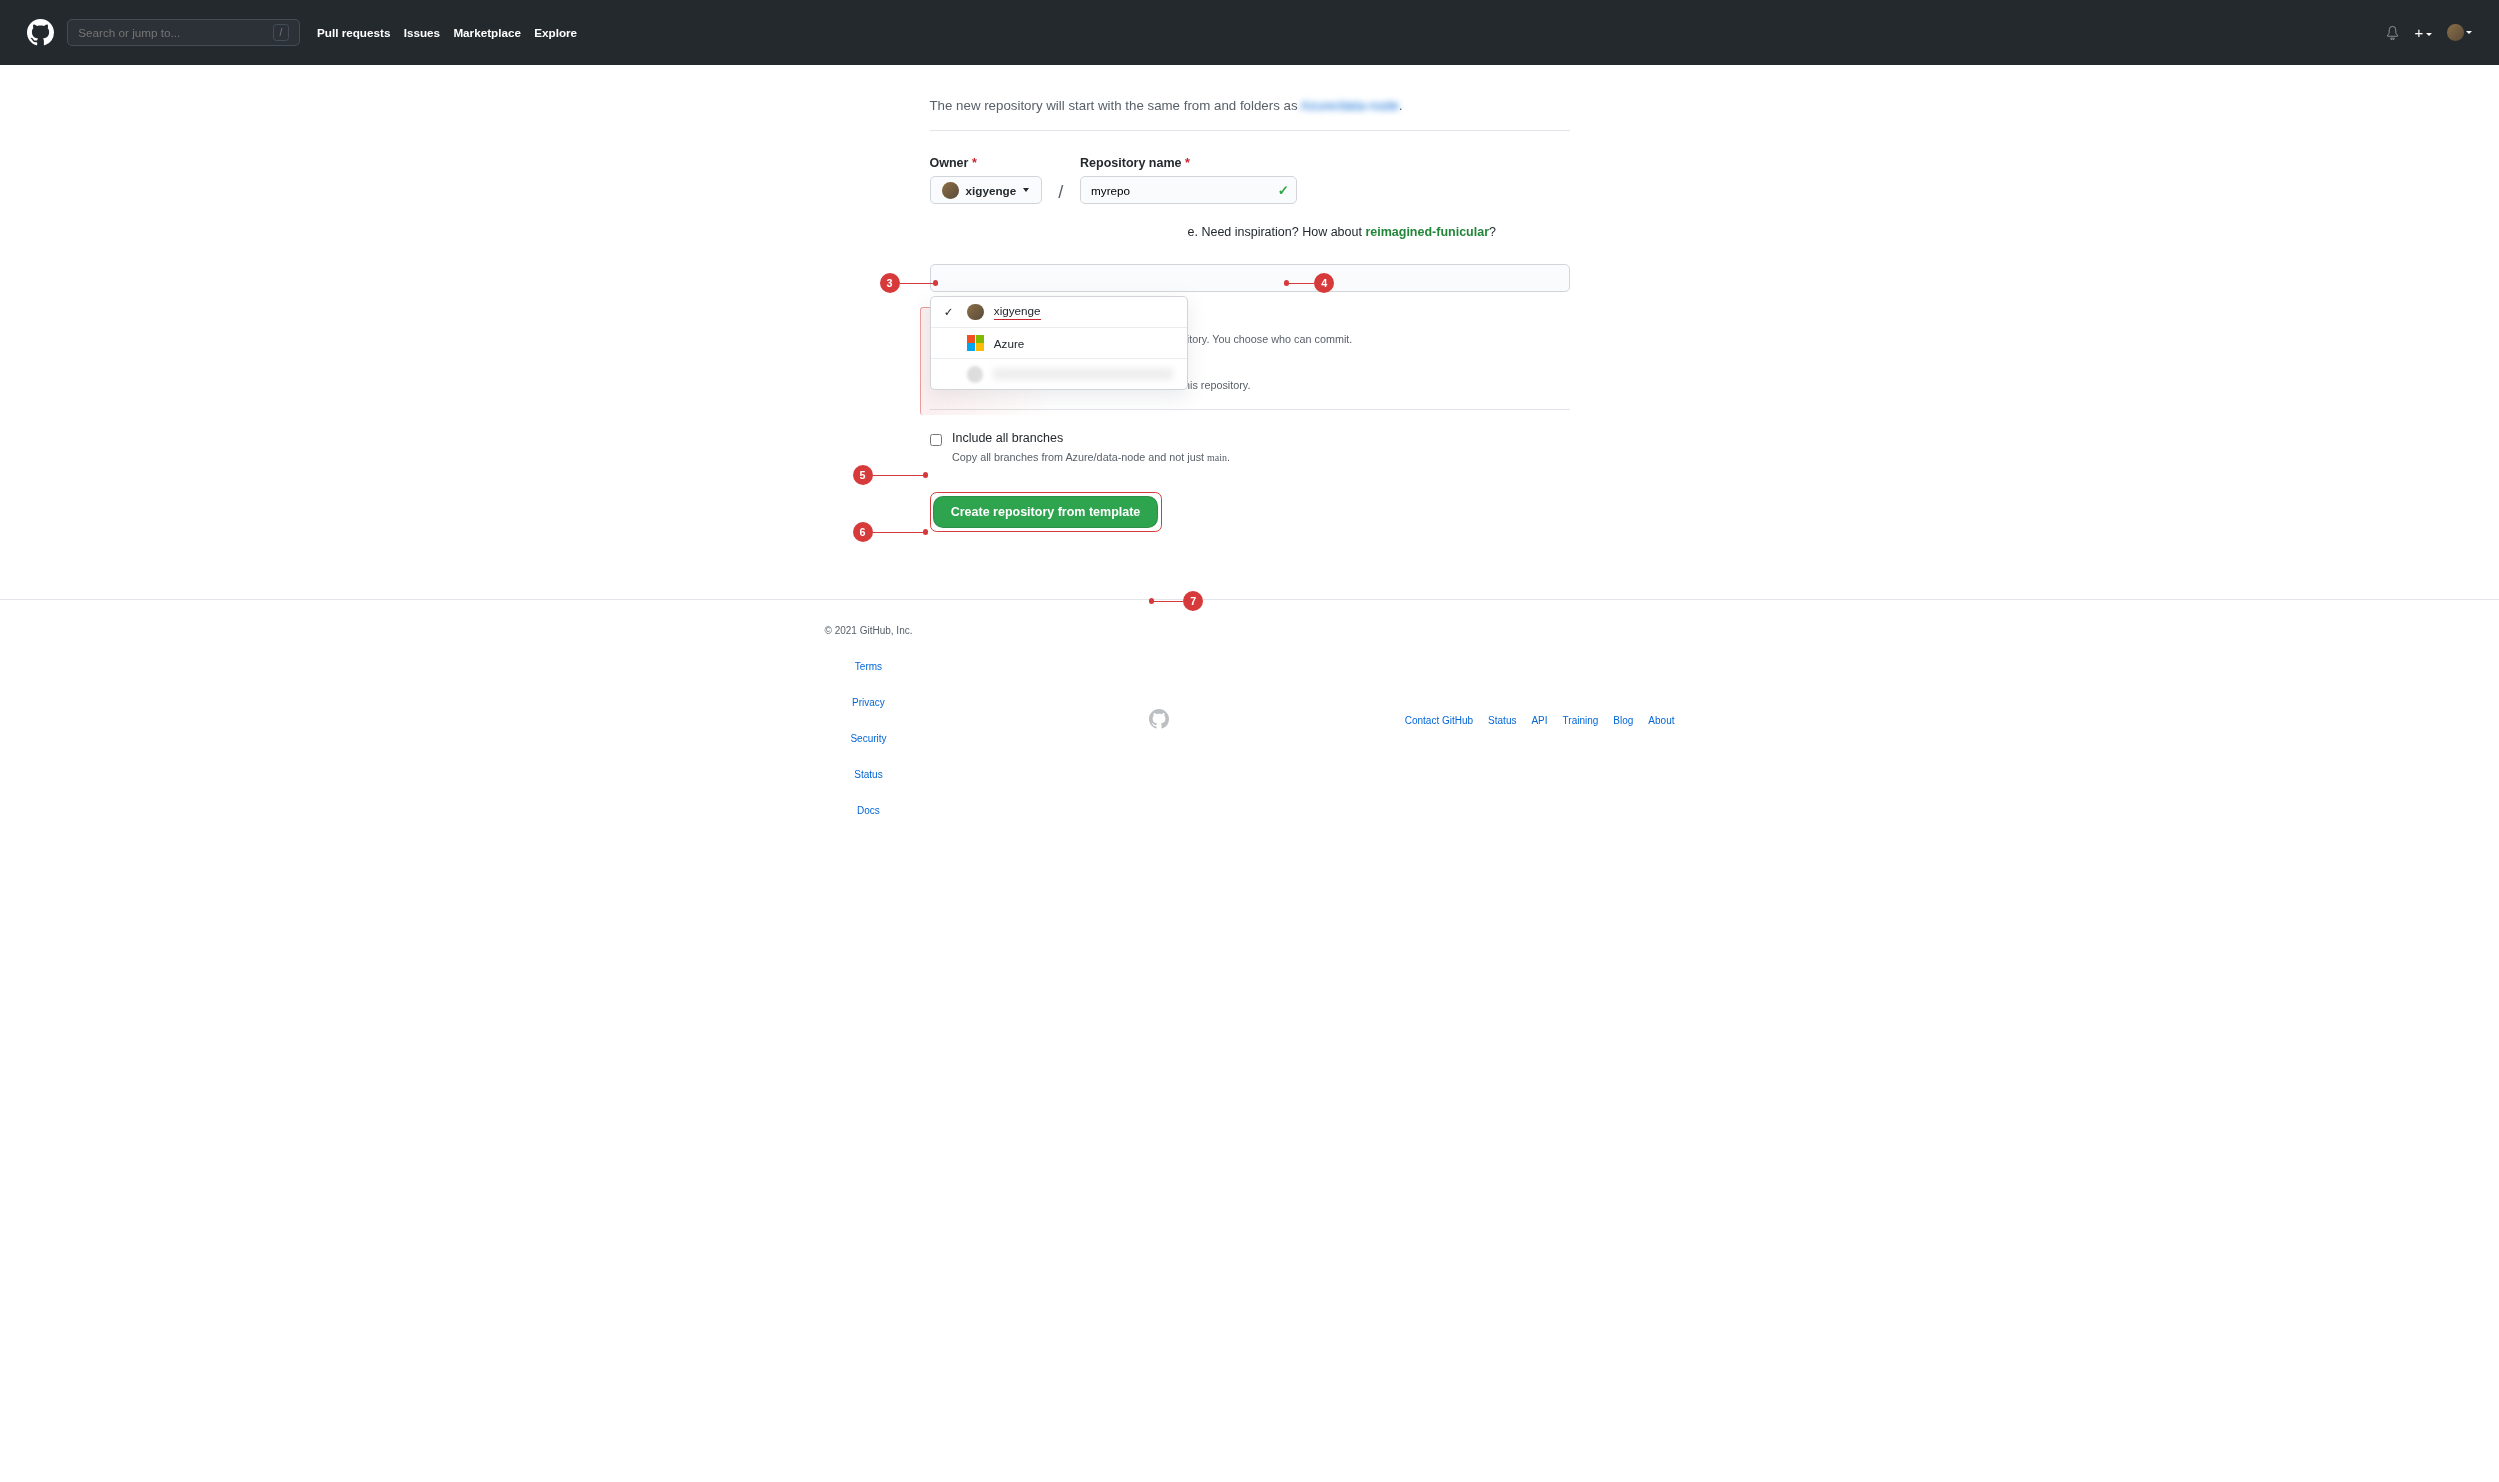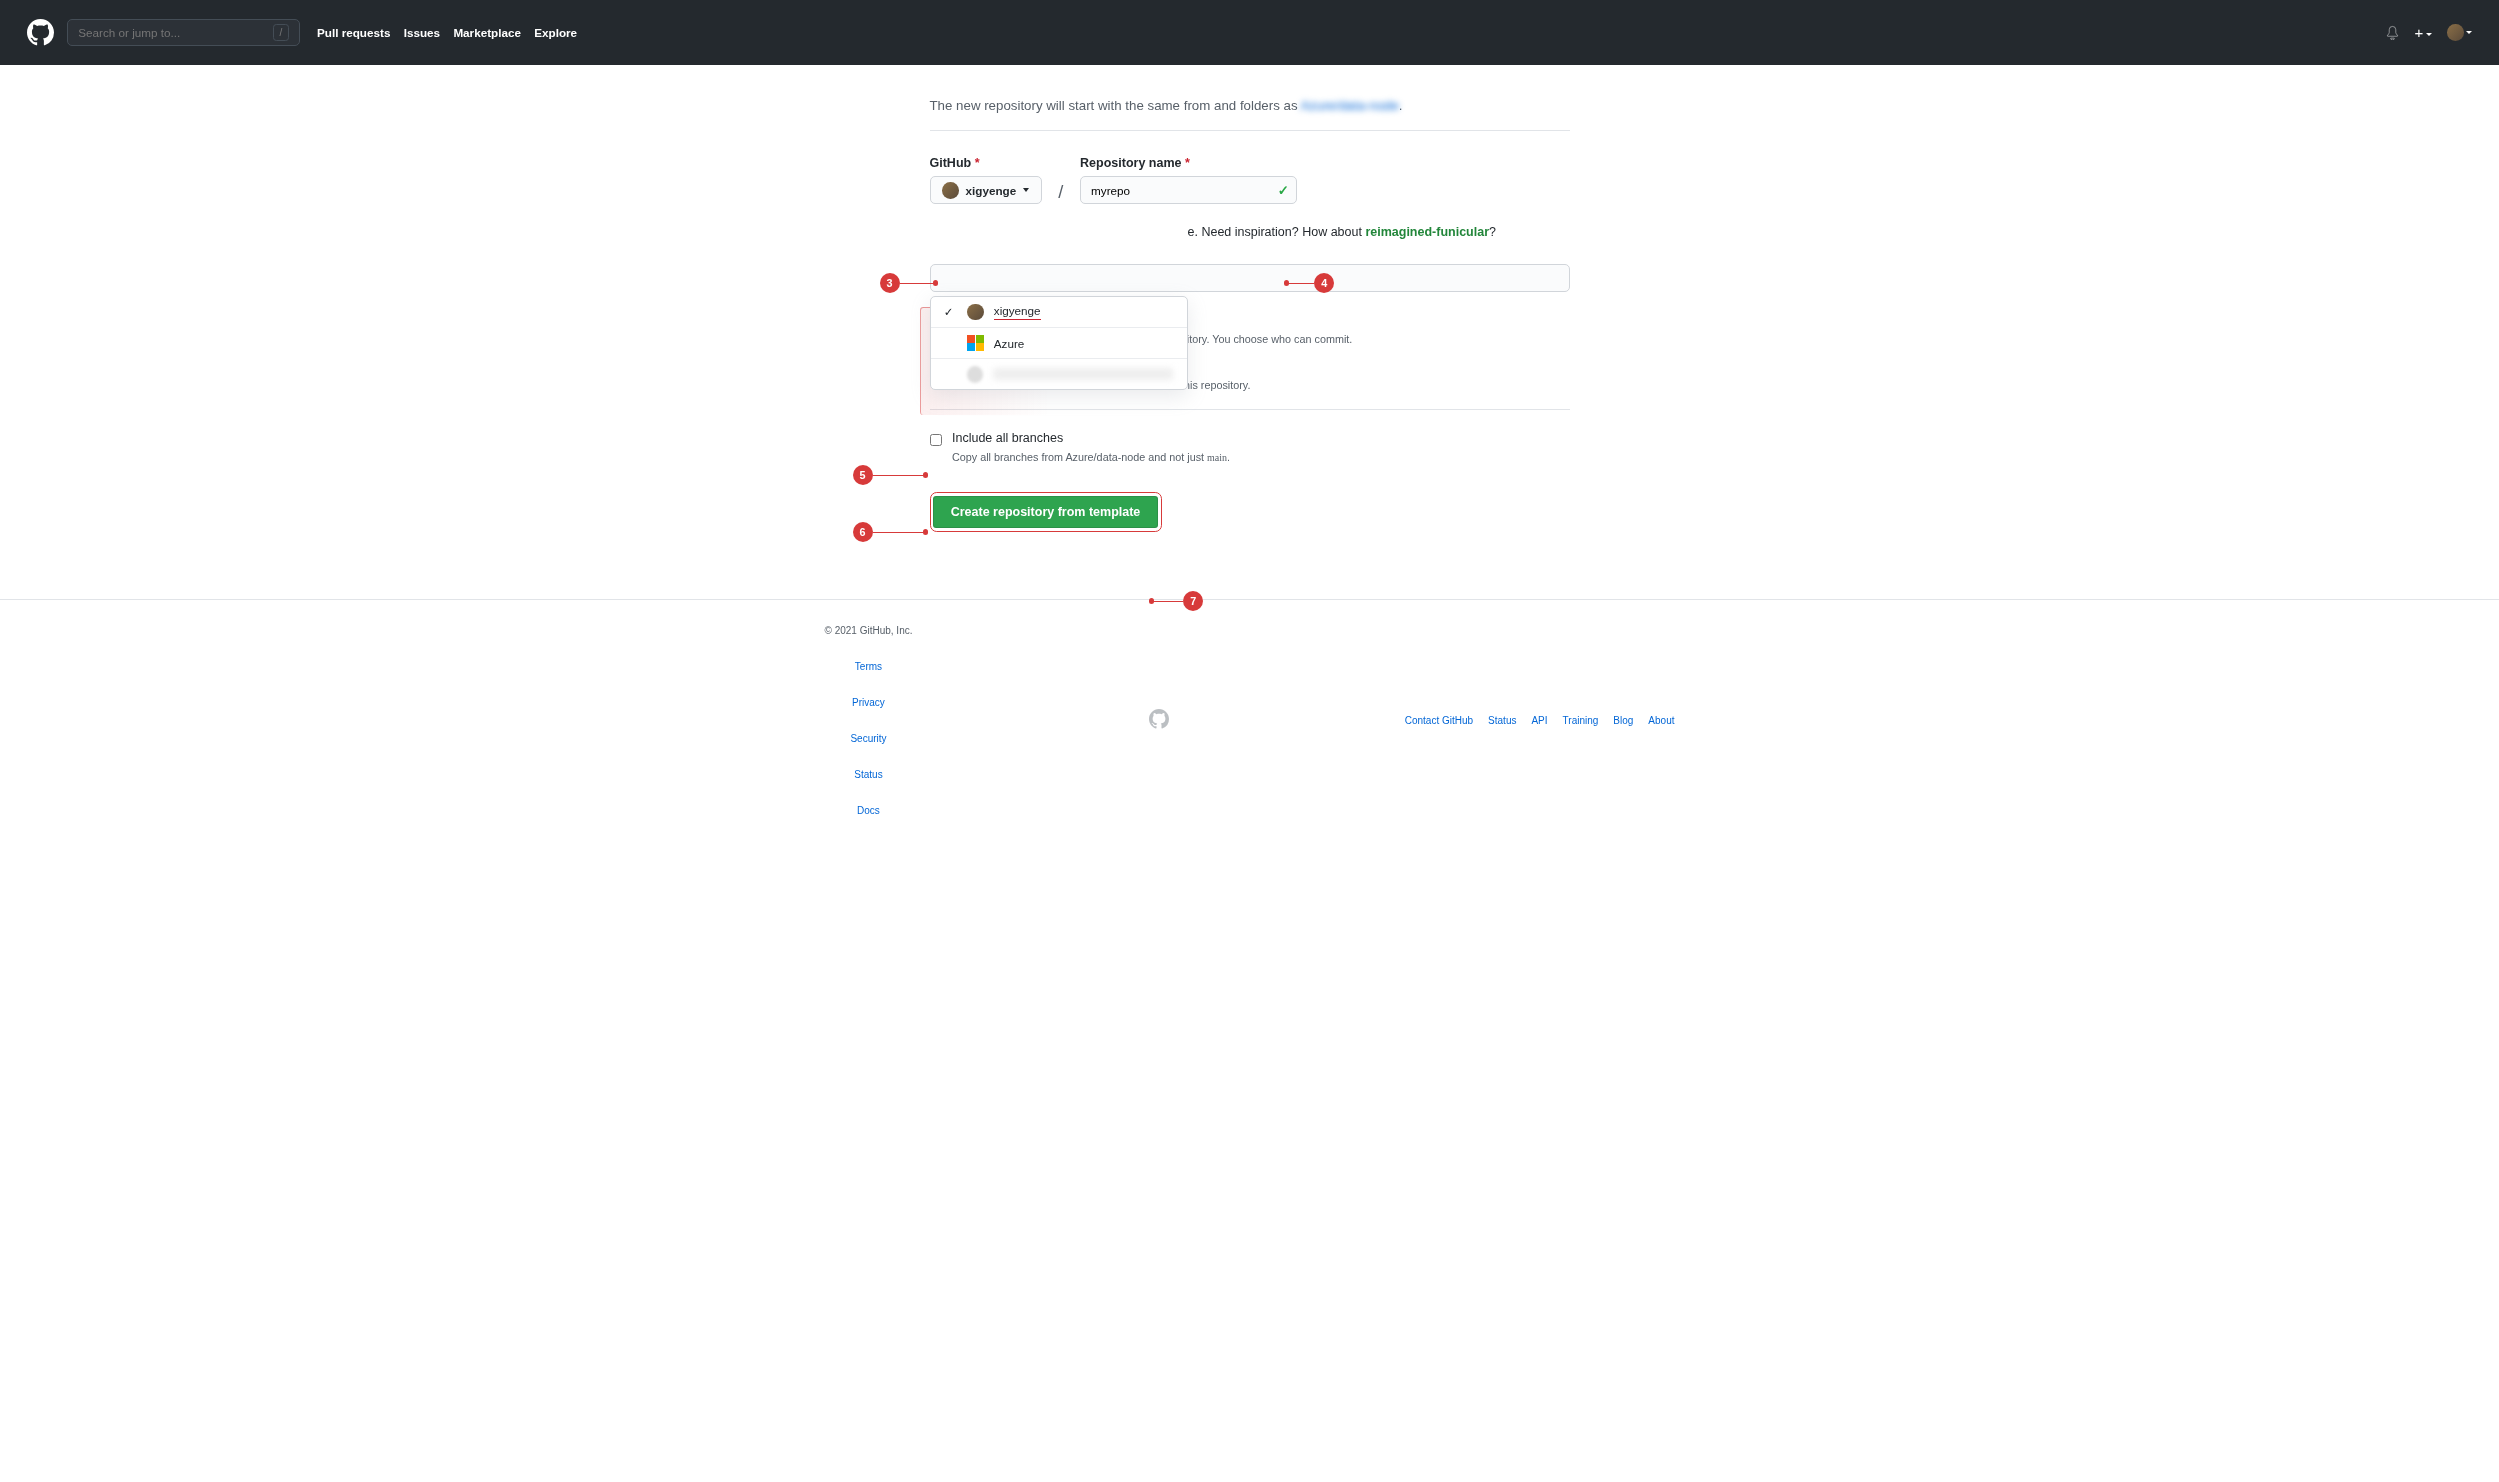--- a/index.html
+++ b/index.html
@@ -76,21 +76,21 @@
 
 .hr2 { border: none; border-top: 0.8px solid #e1e4e8; margin: 8.3px 0 21px 0; }
 
 .branches-row { display: flex; align-items: flex-start; gap: 10px; margin-bottom: 5px; }
 .branches-row input[type=checkbox] { margin-top: 2.5px; width: 12.5px; height: 12.5px; }
 .branches-row .lbl { font-size: 12.5px; font-weight: 400; }
 .branches-desc { color: #586069; font-size: 10.8px; margin-left: 22.5px; }
 .branches-desc code { font-family: Liberation Serif, serif; font-size: 10px; }
 
 .submit-wrap { margin-top: 29px; display: inline-block; border: 1.7px solid #d73a3a; border-radius: 6.7px; padding: 2.5px; }
-.submit-btn { background: #2ea44f; color: #fff; border: 0.8px solid rgba(27,31,35,.15); border-radius: 3px; padding: 8.3px 16.7px; font-size: 12.5px; font-weight: 600; cursor: pointer; }
+.submit-btn { background: #2ea44f; color: #fff; border: 0.8px solid rgba(27,31,35,.15); border-radius: 10px; padding: 8.3px 16.7px; font-size: 12.5px; font-weight: 600; cursor: pointer; }
 
 
 .footer-hr { border: none; border-top: 0.8px solid #e1e4e8; margin: 42px 0 0 0; }
 .footer { max-width: 850px; margin: 0 auto; padding: 25px 0; display: flex; align-items: center; font-size: 10px; color: #586069; }
 .footer-left { display: flex; gap: 25px; align-items: center; flex-direction: column; }
 .footer-left a, .footer-right a { color: #0366d6; text-decoration: none; }
 .footer-center { margin: 0 auto; }
 .footer-right { display: flex; gap: 15px; }
 .octo-gray { width: 20px; height: 20px; opacity: .4; }
 </style>
@@ -138,21 +138,21 @@
   </div>
   
   <div class="marker" style="left:354px; top:208px;">
     <div class="marker-dot"></div>
       <div class="marker-line" style="width:25px;"></div>
     <div class="marker-circle">4</div>
   </div>
 
   <div class="form-row">
     <div class="form-col">
-      <label class="field-label"><span>GitHub</span> <span class="req">*</span></label>
+      <label class="field-label"><span>Owner</span> <span class="req">*</span></label>
       <div class="owner-select">
         <span class="av"></span>
         <span>xigyenge</span>
         <span class="car"></span>
       </div>
     </div>
     <div class="slash-sep">/</div>
     <div class="form-col">
       <label class="field-label"><span>Repository name</span> <span class="req">*</span></label>
       <div class="repo-input-wrap">

